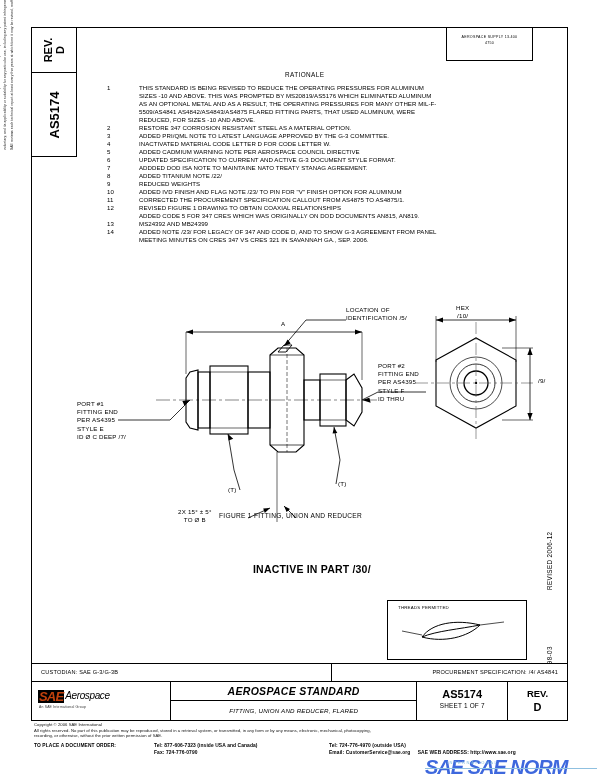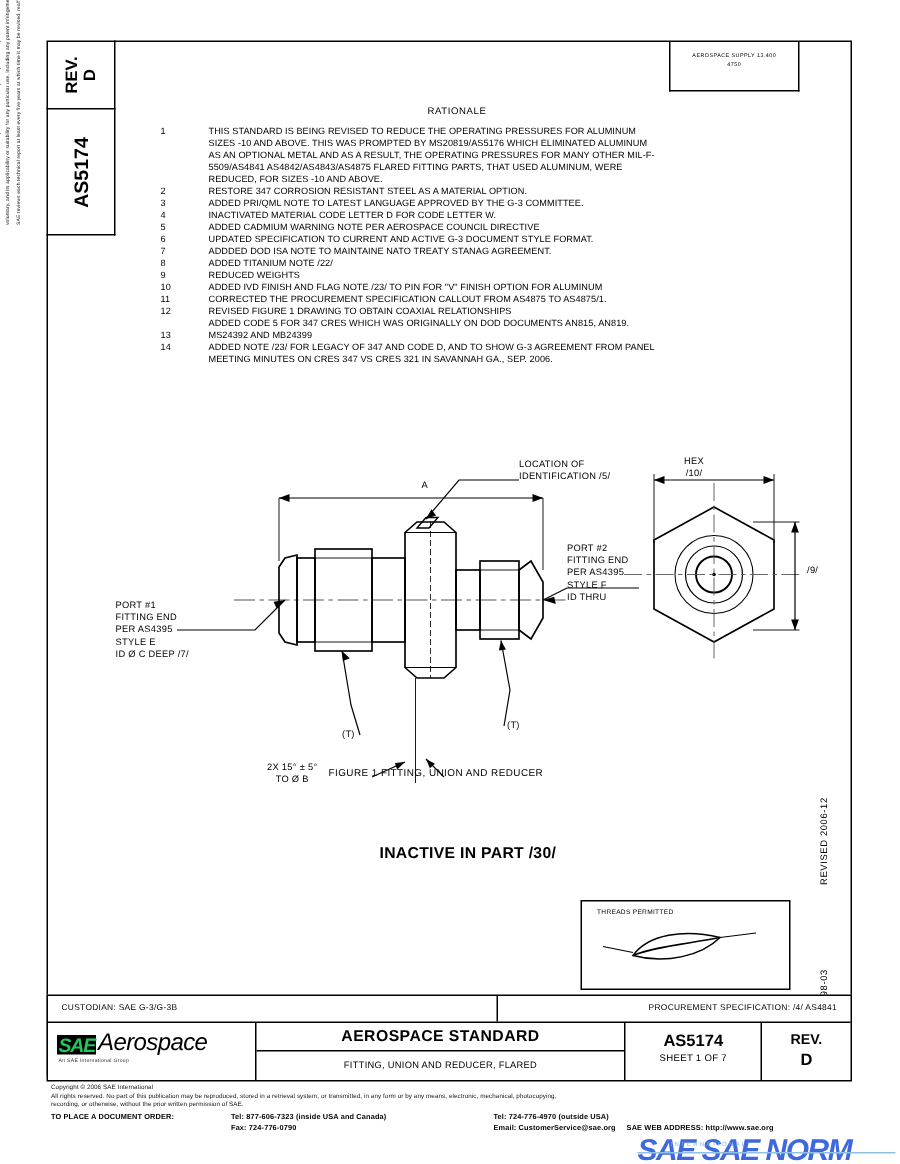--- a/index.html
+++ b/index.html
@@ -73,41 +73,41 @@
   .tb{position:absolute;left:31px;top:663px;width:537px;
       border:1.5px solid #000;box-sizing:border-box;background:#fff;}
   .tb-r1{display:flex;border-bottom:1.5px solid #000;height:17px;}
   .tb-cust{flex:0 0 56%;border-right:1.5px solid #000;box-sizing:border-box;
            font-size:5.6px;letter-spacing:.2px;padding:5px 0 0 9px;}
   .tb-proc{flex:1;box-sizing:border-box;font-size:5.6px;letter-spacing:.2px;
            padding:5px 9px 0 0;text-align:right;}
   .tb-r2{display:flex;height:38px;}
   .tb-logo{flex:0 0 26%;border-right:1.5px solid #000;box-sizing:border-box;
            position:relative;}
-  .tb-mid{flex:1;border-right:1.5px solid #000;box-sizing:border-box;}
+  .tb-mid{flex:1;border-right:1.5px solid #000;box-sizing:border-box;font-style:italic;}
   .tb-mid-t{border-bottom:1.3px solid #000;text-align:center;
             font-size:10.5px;font-weight:bold;letter-spacing:.3px;
             padding:3px 0 3px;}
   .tb-mid-b{text-align:center;font-size:6.2px;letter-spacing:.2px;
             padding:6px 0 0;}
   .tb-num{flex:0 0 17%;border-right:1.5px solid #000;box-sizing:border-box;
           text-align:center;}
   .tb-num-t{font-size:11px;font-weight:bold;padding:6px 0 2px;}
   .tb-num-b{font-size:6.4px;letter-spacing:.2px;}
   .tb-rev{flex:0 0 11%;text-align:center;}
   .tb-rev-t{font-size:9.5px;font-weight:bold;padding:6px 0 2px;}
   .tb-rev-b{font-size:11px;font-weight:bold;}
 
   
   .sae-wrap{position:absolute;left:6px;top:7px;display:flex;
             align-items:center;}
   .sae-mark{font-size:13px;font-weight:bold;font-style:italic;
             letter-spacing:-.8px;line-height:13px;
-            background:#000;color:#22c55e;padding:0 1px;}
-  .sae-aero{font-size:16px;font-style:italic;letter-spacing:-.4px;
+            background:#000;color:#c2410c;padding:0 1px;}
+  .sae-aero{font-size:10px;font-style:italic;letter-spacing:-.4px;
             line-height:14px;margin-left:1px;}
   .sae-sub{position:absolute;left:7px;top:23px;font-size:3.4px;
            letter-spacing:.2px;color:#333;}
 
   
   .foot{position:absolute;left:34px;top:722px;width:540px;}
   .foot-c{font-size:4.2px;line-height:5.6px;letter-spacing:.05px;color:#111;}
   .foot-order{display:flex;margin-top:3px;font-size:4.9px;
               line-height:7px;font-weight:bold;letter-spacing:.1px;}
   .fo-a{flex:0 0 120px;}

